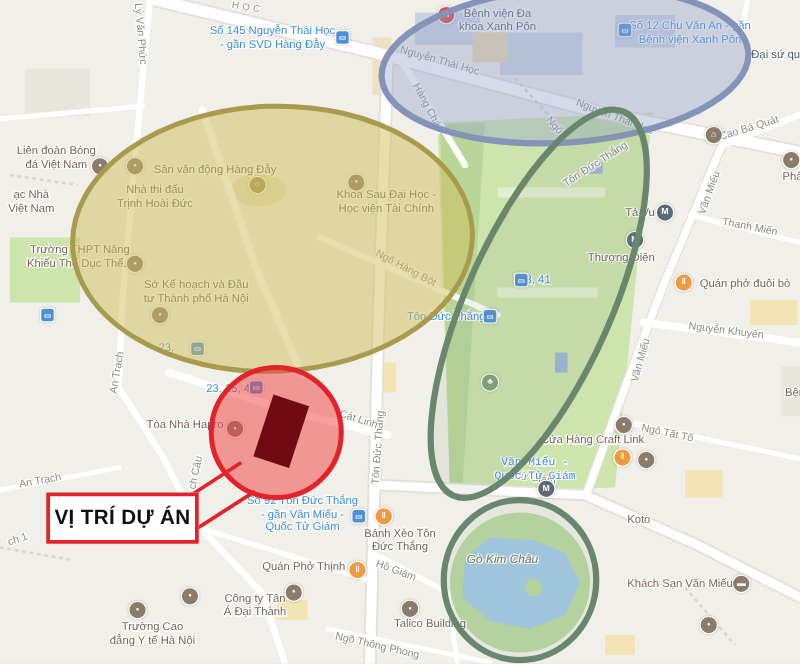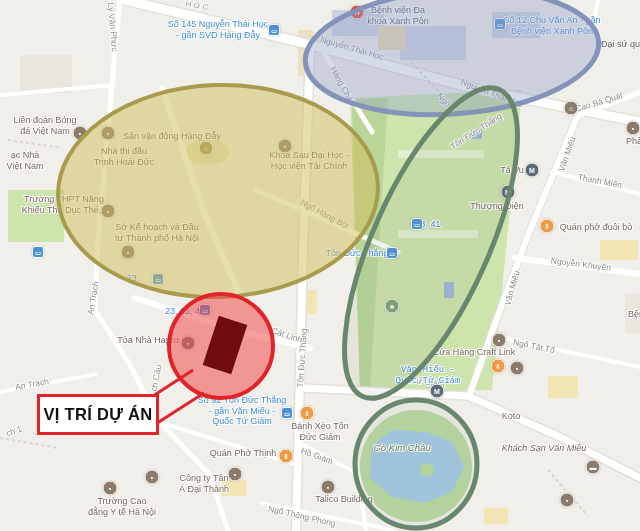--- a/index.html
+++ b/index.html
@@ -252,40 +252,40 @@
       <div class="map-label transit" style="left: 357px; top: 253px; transform: translate(-50%, -50%) rotate(0deg);">
         <div>Tôn Đức Thắng</div>
       </div>
       <div class="map-label transit" style="left: 242px; top: 411px; transform: translate(-50%, -50%) rotate(0deg);">
         <div>Số 92 Tôn Đức Thắng</div>
         <div>- gần Văn Miếu -</div>
         <div>Quốc Tử Giám</div>
       </div>
       <div class="map-label poi" style="left: 320px; top: 432px; transform: translate(-50%, -50%) rotate(0deg);">
         <div>Bánh Xèo Tôn</div>
-        <div>Đức Giám</div>
+        <div>Đức Thắng</div>
       </div>
       <div class="map-label poi" style="left: 243px; top: 453px; transform: translate(-50%, -50%) rotate(0deg);">
         <div>Quán Phở Thịnh</div>
       </div>
       <div class="map-label park" style="left: 402px; top: 448px; transform: translate(-50%, -50%) rotate(0deg);">
         <div>Gò Kim Châu</div>
       </div>
       <div class="map-label poi" style="left: 204px; top: 472px; transform: translate(-50%, -50%) rotate(0deg); margin-top: 12px;">
         <div>Công ty Tân</div>
         <div>Á Đại Thành</div>
       </div>
       <div class="map-label poi" style="left: 122px; top: 507px; transform: translate(-50%, -50%) rotate(0deg);">
         <div>Trường Cao</div>
         <div>đẳng Y tế Hà Nội</div>
       </div>
       <div class="map-label poi" style="left: 344px; top: 499px; transform: translate(-50%, -50%) rotate(0deg);">
         <div>Talico Building</div>
       </div>
-      <div class="map-label poi" style="left: 544px; top: 448px; transform: translate(-50%, -50%) rotate(0deg); font-style: italic;">
+      <div class="map-label poi" style="left: 544px; top: 467px; transform: translate(-50%, -50%) rotate(0deg);">
         <div>Khách Sạn Văn Miếu</div>
       </div>
       <div class="map-label poi" style="left: 594px; top: 543px; transform: translate(-50%, -50%) rotate(0deg); font-family: Liberation Mono, monospace;">
         <div>Hatthocvang Vietnam</div>
       </div>
     </div>
 
   <div id="icons-layer">
       <div class="icon" style="left: 357px; top: 12px; background: rgb(224, 73, 61); pointer-events: auto;">H</div>
       <div class="icon square" style="left: 274px; top: 30px; background: rgb(77, 144, 214); pointer-events: auto;">▭</div>

